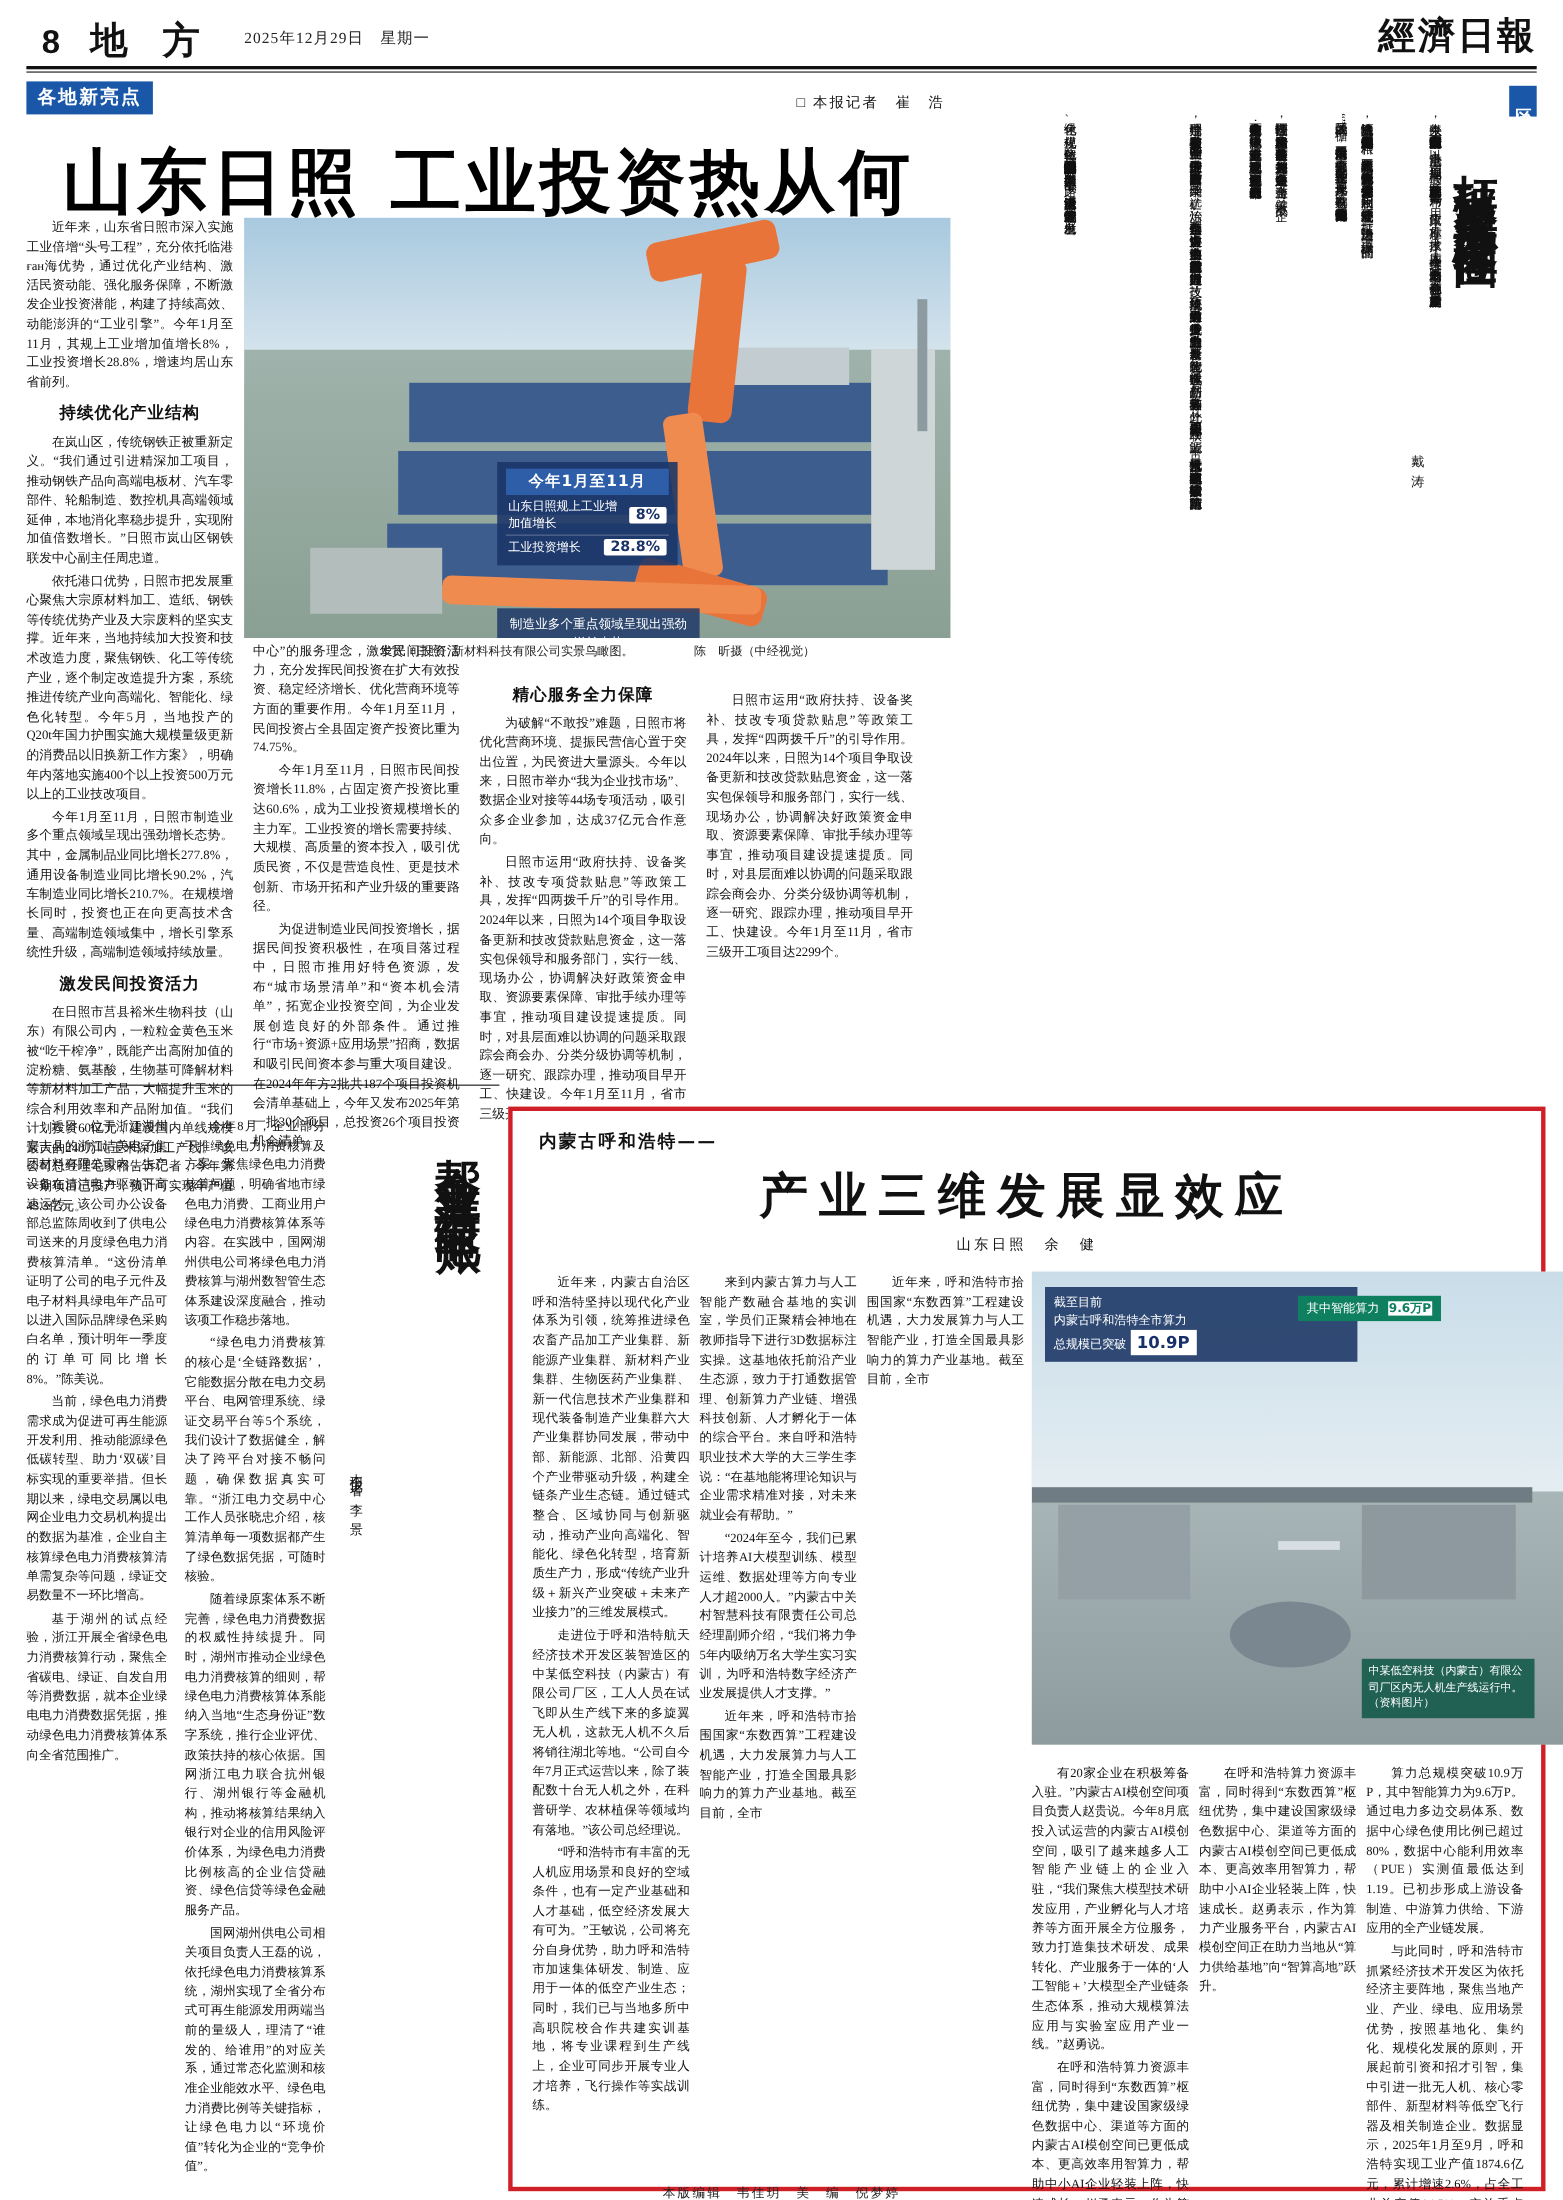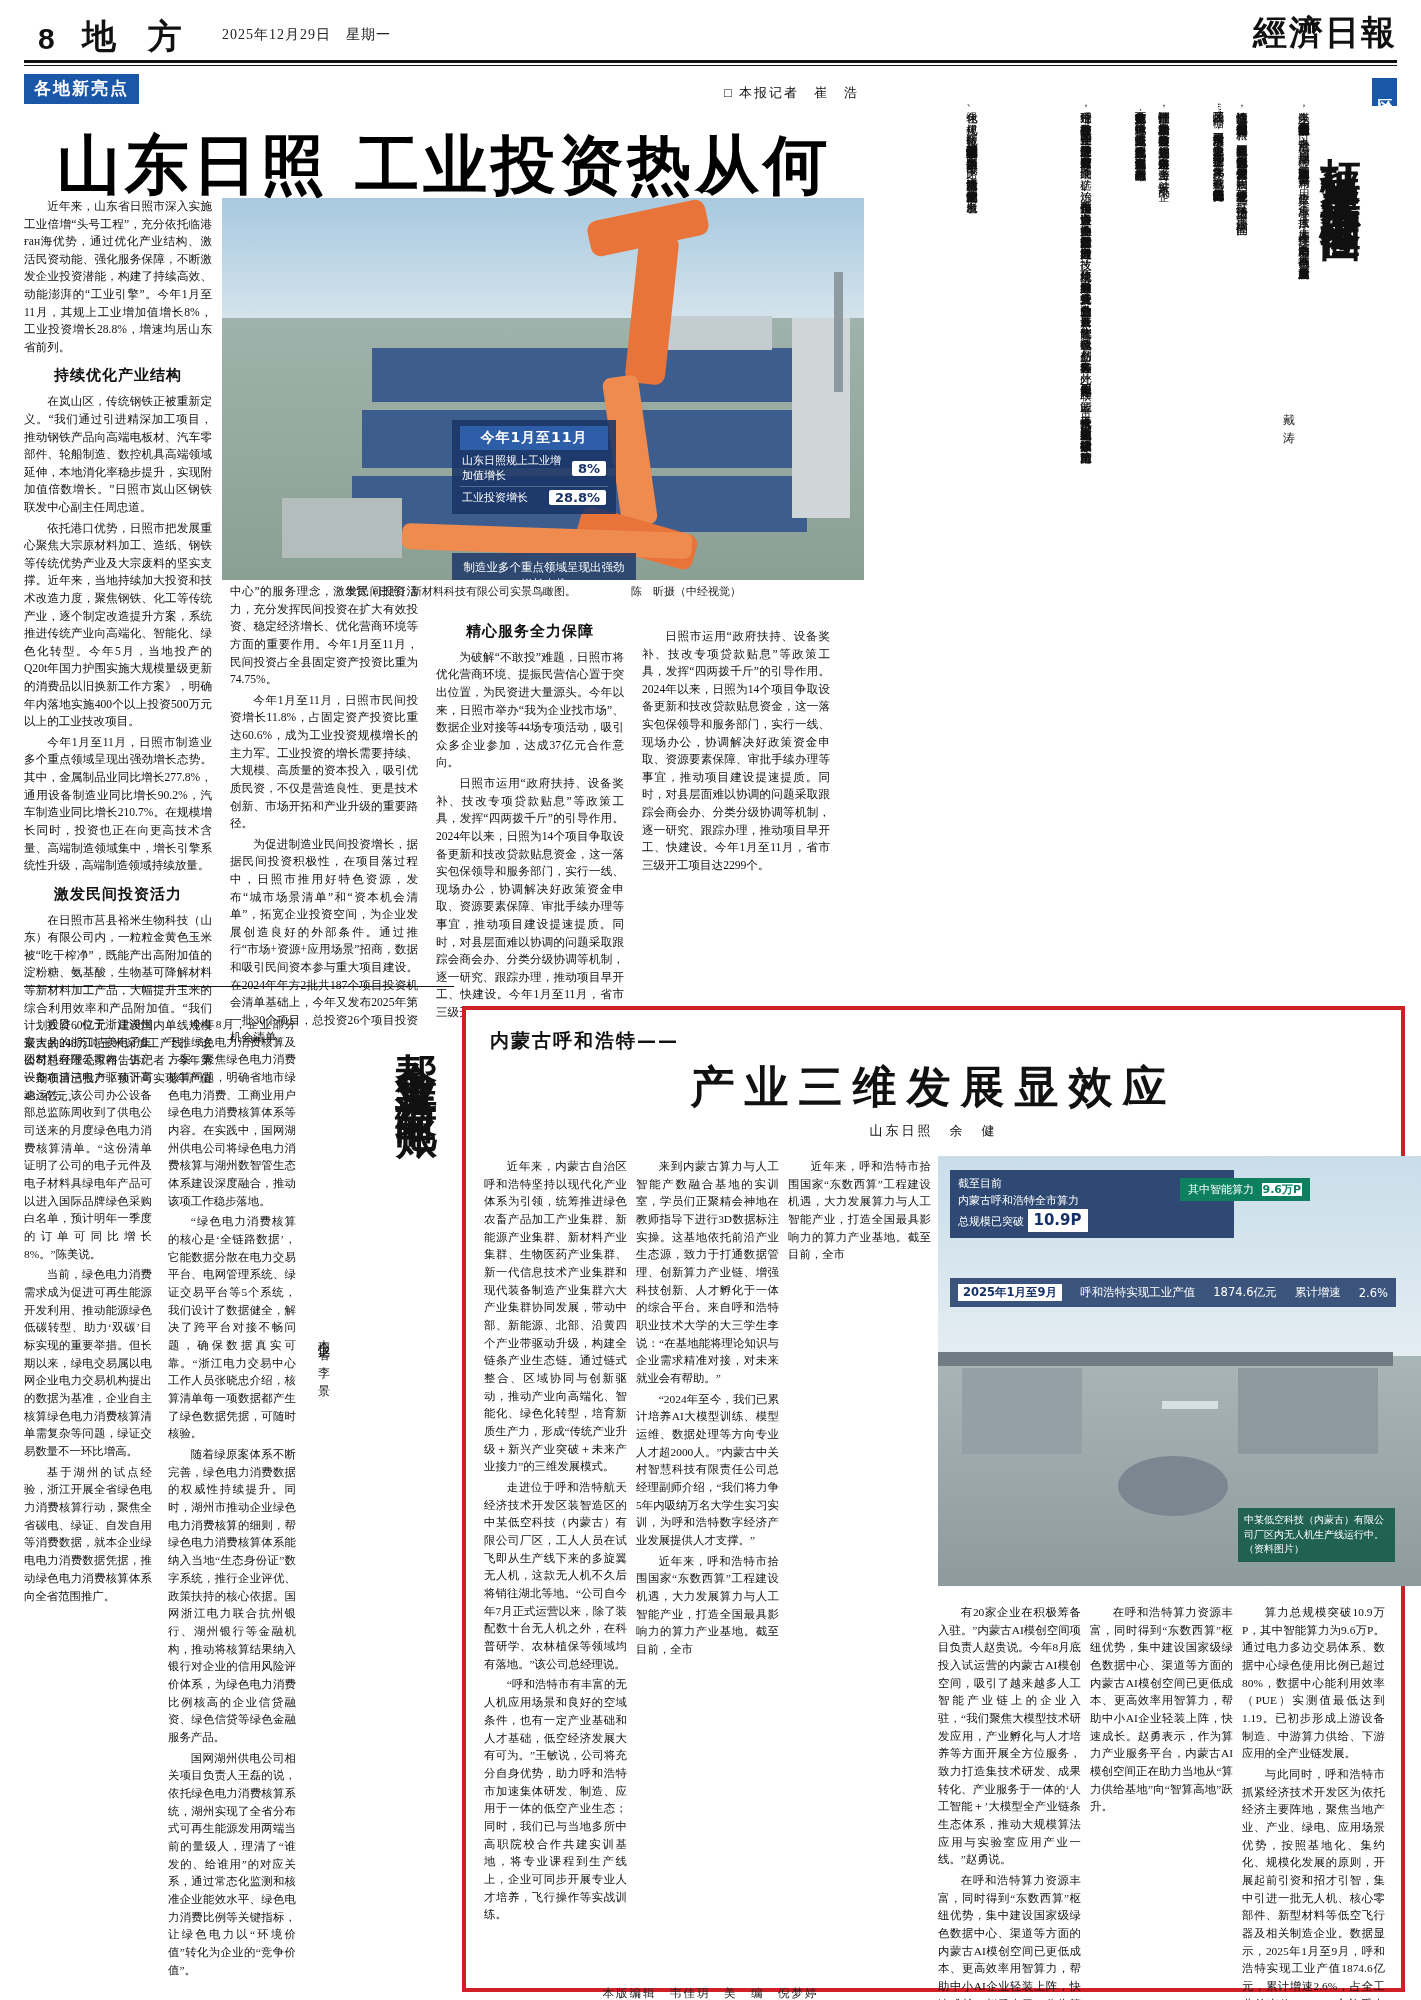--- a/index.html
+++ b/index.html
@@ -57,21 +57,21 @@
 
   
   .featwrap{position:absolute;left:24px;top:1010px;width:430px;height:968px;}
   .feat-title{position:absolute;right:14px;top:10px;writing-mode:vertical-rl;font-size:42px;font-weight:bold;letter-spacing:8px;line-height:1.15;font-family:"DejaVu Sans",sans-serif;}
   .feat-byline{position:absolute;right:118px;top:320px;writing-mode:vertical-rl;font-size:12px;letter-spacing:3px;line-height:2;}
   .fcol{position:absolute;width:128px;font-size:11.4px;line-height:1.55;text-align:justify;}
   .fcol p{margin:0 0 3px 0;text-indent:2em;}
 
   
   .boxart{position:absolute;left:462px;top:1006px;width:935px;height:978px;border:4px solid #cf2027;background:#fff;}
-  .box-kicker{position:absolute;left:24px;top:18px;font-size:19px;font-weight:bold;letter-spacing:2px;font-family:"DejaVu Sans",sans-serif;}
+  .box-kicker{position:absolute;left:24px;top:18px;font-size:16px;font-weight:bold;letter-spacing:2px;font-family:"DejaVu Sans",sans-serif;}
   .box-headline{position:absolute;left:0;top:48px;width:935px;text-align:center;font-size:44px;font-weight:bold;letter-spacing:10px;font-family:"DejaVu Sans",sans-serif;}
   .box-byline{position:absolute;left:0;top:112px;width:935px;text-align:center;font-size:13px;letter-spacing:3px;}
   .bphoto{position:absolute;left:472px;top:146px;width:491px;height:430px;background:linear-gradient(180deg,#cfe0ea 0%,#dbe6ec 30%,#b9c3c6 55%,#98a3a6 100%);overflow:hidden;}
   .bp-sky{position:absolute;left:0;top:0;width:100%;height:200px;background:linear-gradient(180deg,#c9dde9,#e4edf2);}
   .bp-ground{position:absolute;left:0;top:200px;width:100%;height:230px;background:linear-gradient(180deg,#a9b6b8,#8e9b9e);}
   .bp-b{position:absolute;background:#7e8b92;}
   .bp-card{position:absolute;left:12px;top:14px;width:268px;background:rgba(20,48,96,.86);color:#fff;font-family:"DejaVu Sans",sans-serif;padding:6px 8px;font-size:11px;line-height:1.5;}
   .bp-card .big{background:#fff;color:#16306a;font-weight:bold;font-size:15px;padding:0 6px;display:inline-block;}
   .bp-chip{position:absolute;left:242px;top:22px;background:#0e7f5f;color:#fff;font-size:11px;padding:4px 8px;font-family:"DejaVu Sans",sans-serif;}
   .bp-bar{position:absolute;left:12px;top:122px;width:430px;background:rgba(20,48,96,.8);color:#fff;font-size:11.5px;padding:6px 8px;font-family:"DejaVu Sans",sans-serif;display:flex;justify-content:space-between;align-items:center;}
@@ -229,27 +229,20 @@
         <div>
           <span>总规模已突破</span>
           <span class="big">10.9P</span>
         </div>
       </div>
       <div class="bp-chip">
         <span>其中智能算力</span>
         <span style="background:#fff;color:#0e7f5f;font-weight:bold;padding:0 1px;margin-left:4px;">9.6万P</span>
       </div>
 
-      <div class="bp-bar">
-        <span style="background:#fff;color:#16306a;font-weight:bold;padding:1px 5px;">2025年1月至9月</span>
-        <span>呼和浩特实现工业产值</span>
-        <span class="big">1874.6亿元</span>
-        <span>累计增速</span>
-        <span class="big">2.6%</span>
-      </div>
 
       <div class="bp-cap">中某低空科技（内蒙古）有限公司厂区内无人机生产线运行中。　（资料图片）</div>
     </div>
 
     <div class="bcol" style="left:18px;top:148px;height:806px;">
       <p>近年来，内蒙古自治区呼和浩特坚持以现代化产业体系为引领，统筹推进绿色农畜产品加工产业集群、新能源产业集群、新材料产业集群、生物医药产业集群、新一代信息技术产业集群和现代装备制造产业集群六大产业集群协同发展，带动中部、新能源、北部、沿黄四个产业带驱动升级，构建全链条产业生态链。通过链式整合、区域协同与创新驱动，推动产业向高端化、智能化、绿色化转型，培育新质生产力，形成“传统产业升级＋新兴产业突破＋未来产业接力”的三维发展模式。</p>
       <p>走进位于呼和浩特航天经济技术开发区装智造区的中某低空科技（内蒙古）有限公司厂区，工人人员在试飞即从生产线下来的多旋翼无人机，这款无人机不久后将销往湖北等地。“公司自今年7月正式运营以来，除了装配数十台无人机之外，在科普研学、农林植保等领域均有落地。”该公司总经理说。</p>
       <p>“呼和浩特市有丰富的无人机应用场景和良好的空域条件，也有一定产业基础和人才基础，低空经济发展大有可为。”王敏说，公司将充分自身优势，助力呼和浩特市加速集体研发、制造、应用于一体的低空产业生态；同时，我们已与当地多所中高职院校合作共建实训基地，将专业课程到生产线上，企业可同步开展专业人才培养，飞行操作等实战训练。</p>
     </div>
     <div class="bcol" style="left:170px;top:148px;height:806px;">

